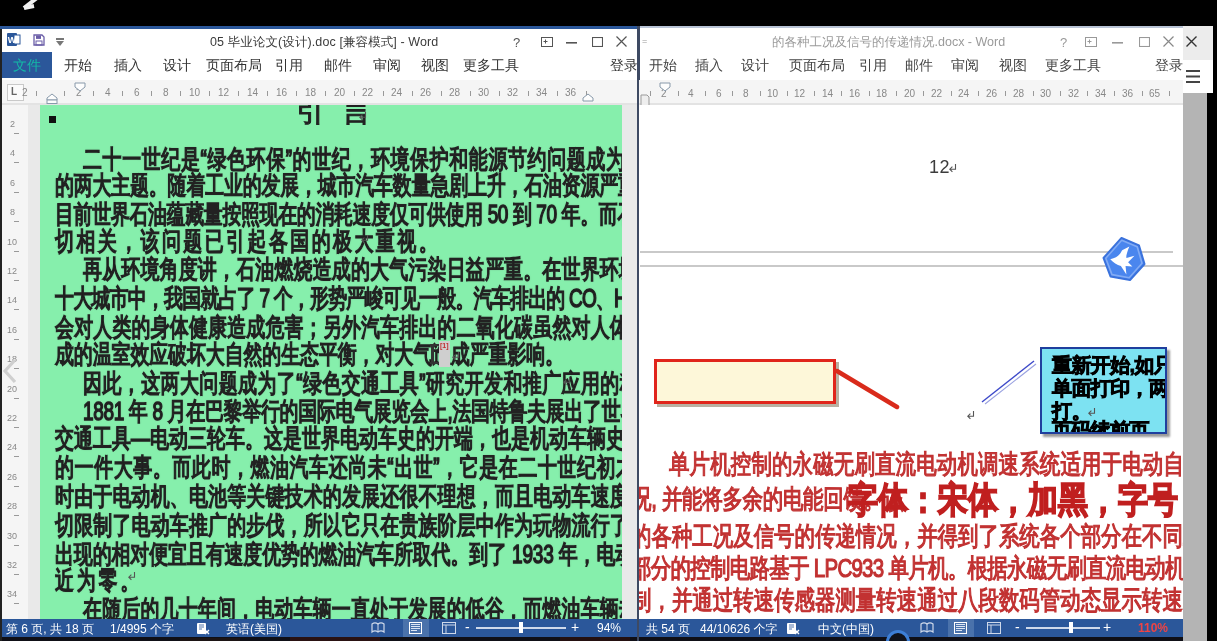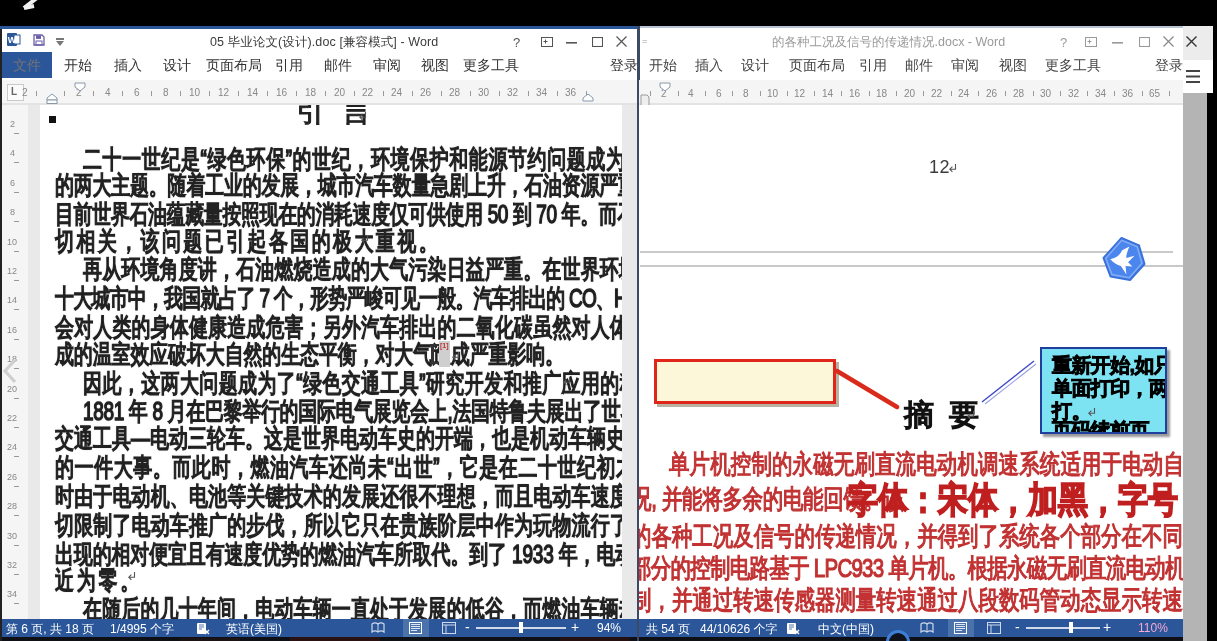--- a/index.html
+++ b/index.html
@@ -38,21 +38,21 @@
 <svg class="abs" style="left:566px;top:42px" width="11" height="2" viewBox="0 0 11 2">
     <rect width="11" height="1.6" fill="#555"></rect>
   </svg>
 <svg class="abs" style="left:592px;top:37px" width="11" height="10" viewBox="0 0 11 10">
     <rect x="0.5" y="0.5" width="10" height="9" fill="none" stroke="#555" stroke-width="1.1"></rect>
   </svg>
 <svg class="abs" style="left:616px;top:36px" width="11" height="11" viewBox="0 0 11 11">
     <path d="M0.5 0.5 10.5 10.5M10.5 0.5 0.5 10.5" stroke="#555" stroke-width="1.2"></path>
   </svg>
 <div class="abs" style="left:2px;top:52px;width:50px;height:26px;background:#2b579a"></div>
-<div class="abs nw" style="left:13px;top:57px;font-size:14px;color:#737373;letter-spacing:0px">文件</div>
+<div class="abs nw" style="left:13px;top:57px;font-size:14px;color:#14b8a6;letter-spacing:0px">文件</div>
 <div class="abs nw" style="left:64px;top:57px;font-size:14px;color:#333">开始</div>
 <div class="abs nw" style="left:114px;top:57px;font-size:14px;color:#333">插入</div>
 <div class="abs nw" style="left:163px;top:57px;font-size:14px;color:#333">设计</div>
 <div class="abs nw" style="left:206px;top:57px;font-size:14px;color:#333">页面布局</div>
 <div class="abs nw" style="left:275px;top:57px;font-size:14px;color:#333">引用</div>
 <div class="abs nw" style="left:324px;top:57px;font-size:14px;color:#333">邮件</div>
 <div class="abs nw" style="left:373px;top:57px;font-size:14px;color:#333">审阅</div>
 <div class="abs nw" style="left:421px;top:57px;font-size:14px;color:#333">视图</div>
 <div class="abs nw" style="left:463px;top:57px;font-size:14px;color:#333">更多工具</div>
 <div class="abs nw" style="left:610px;top:57px;font-size:14px;color:#333">登录</div>
@@ -141,21 +141,21 @@
 <div class="abs" style="left:14px;top:515px;width:5px;height:1px;background:#999"></div>
 <div class="abs nw" style="left:7px;top:531px;font-size:9px;color:#888">30</div>
 <div class="abs" style="left:14px;top:545px;width:5px;height:1px;background:#999"></div>
 <div class="abs nw" style="left:7px;top:560px;font-size:9px;color:#888">32</div>
 <div class="abs" style="left:14px;top:574px;width:5px;height:1px;background:#999"></div>
 <div class="abs nw" style="left:7px;top:589px;font-size:9px;color:#888">34</div>
 <div class="abs" style="left:14px;top:603px;width:5px;height:1px;background:#999"></div>
 <svg class="abs" style="left:1px;top:358px" width="17" height="26" viewBox="0 0 17 26">
     <path d="M14 2 4 13l10 11" fill="none" stroke="#cfcfcf" stroke-width="3.2"></path>
   </svg>
-<div class="abs" style="left:40px;top:105px;width:582px;height:514px;background:#ffffff;overflow:hidden">
+<div class="abs" style="left:40px;top:105px;width:582px;height:514px;background:#86efac;overflow:hidden">
 <div class="abs" style="left:9px;top:11px;width:7px;height:7px;background:#111"></div>
 <div class="abs nw" style="left:256px;top:-13px;font-size:29px;color:#222;letter-spacing:17px;-webkit-text-stroke:1px #222">引言</div>
 <div class="abs" style="left:318px;top:3px"><svg width="9" height="10" viewBox="0 0 9 10" style="display:inline-block;vertical-align:1px">
         <path d="M7.5 1v5.2H2.2M4.4 3.6 1.8 6.2l2.6 2.6" fill="none" stroke="#555" stroke-width="1.1"></path>
       </svg></div>
 <div class="abs nw" id="L0" style="left:43px;top:37px;font-size:19px;color:#1c1c1c;letter-spacing:-0.6px;-webkit-text-stroke:1.05px #222;text-shadow:0 0 1.5px #44444499;transform:scaleY(1.35);transform-origin:0 0;letter-spacing:0.58px">二十一世纪是“绿色环保”的世纪，环境保护和能源节约问题成为新世纪最为突出</div>
 <div class="abs nw" id="L1" style="left:15px;top:63px;font-size:19px;color:#1c1c1c;letter-spacing:-0.6px;-webkit-text-stroke:1.05px #222;text-shadow:0 0 1.5px #44444499;transform:scaleY(1.35);transform-origin:0 0;letter-spacing:-0.23px">的两大主题。随着工业的发展，城市汽车数量急剧上升，石油资源严重缺乏。研究表明，</div>
 <div class="abs nw" id="L2" style="left:15px;top:92px;font-size:19px;color:#1c1c1c;letter-spacing:-0.6px;-webkit-text-stroke:1.05px #222;text-shadow:0 0 1.5px #44444499;transform:scaleY(1.35);transform-origin:0 0;letter-spacing:-0.4px">目前世界石油蕴藏量按照现在的消耗速度仅可供使用 50 到 70 年。而石油与国家安全密</div>
 <div class="abs nw" id="L3" style="left:15px;top:119px;font-size:19px;color:#1c1c1c;letter-spacing:-0.6px;-webkit-text-stroke:1.05px #222;text-shadow:0 0 1.5px #44444499;transform:scaleY(1.35);transform-origin:0 0;letter-spacing:2.39px">切相关，该问题已引起各国的极大重视。</div>
 <div class="abs nw" id="L4" style="left:43px;top:147px;font-size:19px;color:#1c1c1c;letter-spacing:-0.6px;-webkit-text-stroke:1.05px #222;text-shadow:0 0 1.5px #44444499;transform:scaleY(1.35);transform-origin:0 0;letter-spacing:0.14px">再从环境角度讲，石油燃烧造成的大气污染日益严重。在世界环境污染最为严重的</div>
@@ -300,21 +300,20 @@
 <div class="abs nw" style="left:290px;top:52px;font-size:18px;color:#3c3c3c;letter-spacing:0.5px">12</div>
 <div class="abs" style="left:309px;top:55px"><svg width="9" height="10" viewBox="0 0 9 10" style="display:inline-block;vertical-align:1px">
         <path d="M7.5 1v5.2H2.2M4.4 3.6 1.8 6.2l2.6 2.6" fill="none" stroke="#555" stroke-width="1.1"></path>
       </svg></div>
 <div class="abs" style="left:1px;top:146px;width:533px;height:1.5px;background:#c9c9c9"></div>
 <div class="abs" style="left:1px;top:160px;width:544px;height:1.5px;background:#c9c9c9"></div>
 <div class="abs" style="left:15px;top:254px;width:182px;height:45px;background:#fdf7d9;border:3.5px solid #e0251b;box-shadow:3px 3px 0 #b9b1a2"></div>
 <svg class="abs" style="left:196px;top:262px" width="66" height="45" viewBox="0 0 66 45">
       <path d="M2 4 62 40" stroke="#d92b1b" stroke-width="4.5" stroke-linecap="round"></path>
     </svg>
-<div class="abs nw" style="left:265px;top:290px;font-size:30px;color:#111;letter-spacing:15px;-webkit-text-stroke:1.6px #111">摘要</div>
 <div class="abs" style="left:327px;top:302px"><svg width="9" height="10" viewBox="0 0 9 10" style="display:inline-block;vertical-align:1px">
         <path d="M7.5 1v5.2H2.2M4.4 3.6 1.8 6.2l2.6 2.6" fill="none" stroke="#555" stroke-width="1.1"></path>
       </svg></div>
 <svg class="abs" style="left:340px;top:252px" width="58" height="48" viewBox="0 0 58 48">
       <path d="M3 45 55 4" stroke="#3d49c9" stroke-width="1.4"></path>
       <path d="M6 47 57 7" stroke="#98a0e0" stroke-width="1.1"></path>
     </svg>
 <div class="abs" style="left:401px;top:242px;width:127px;height:87px;background:#7de2f2;border:2px solid #1f3f9e;box-shadow:3px 3px 2px #9a9a9a;overflow:hidden">
       <div class="nw" style="position:absolute;left:10px;top:3px;font-size:20px;letter-spacing:-0.6px;font-weight:bold;color:#000;-webkit-text-stroke:0.85px #000">重新开始,如只有一页</div>
       <div class="nw" style="position:absolute;left:10px;top:26px;font-size:20px;letter-spacing:-0.6px;font-weight:bold;color:#000;-webkit-text-stroke:0.85px #000">单面打印，两页则双</div>
@@ -357,21 +356,21 @@
     <path d="M2 2.5h9M2 4.5h9M2 6.5h9M2 8.5h6" stroke="#dce6f5" stroke-width="1"></path>
   </svg>
 <svg class="abs" style="left:987px;top:622px" width="14" height="12" viewBox="0 0 14 12">
     <rect x="0.5" y="0.5" width="13" height="11" fill="none" stroke="#cfd9ea"></rect>
     <path d="M1 3h12M4 3v8" stroke="#cfd9ea"></path>
   </svg>
 <div class="abs nw" style="left:1015px;top:619px;font-size:14px;color:#fff">-</div>
 <div class="abs" style="left:1026px;top:627px;width:74px;height:1.5px;background:#cfd9ea"></div>
 <div class="abs" style="left:1069px;top:622px;width:4px;height:11px;background:#fff"></div>
 <div class="abs nw" style="left:1103px;top:619px;font-size:14px;color:#fff">+</div>
-<div class="abs nw" style="left:1138px;top:621px;font-size:12px;color:#f9a8d4;">110%</div>
+<div class="abs nw" style="left:1138px;top:621px;font-size:12px;color:#ef4444;font-weight:bold;">110%</div>
 <div class="abs" style="left:639px;top:637px;width:544px;height:4px;background:#0f0f16"></div>
 <div class="abs" style="left:886px;top:630px;width:24px;height:24px;border-radius:50%;border:3px solid #3d7fd6;background:#10131c"></div>
 <div class="abs" style="left:1183px;top:26px;width:30px;height:34px;background:#ececec"></div>
 <svg class="abs" style="left:1186px;top:36px" width="11" height="11" viewBox="0 0 11 11">
     <path d="M0.5 0.5 10.5 10.5M10.5 0.5 0.5 10.5" stroke="#333" stroke-width="1.4"></path>
   </svg>
 <div class="abs" style="left:1183px;top:60px;width:30px;height:33px;background:#fff"></div>
 <svg class="abs" style="left:1186px;top:69px" width="14" height="15" viewBox="0 0 14 15">
     <path d="M0 2h14M0 7.5h14M0 13h14" stroke="#444" stroke-width="2.2"></path>
   </svg>

